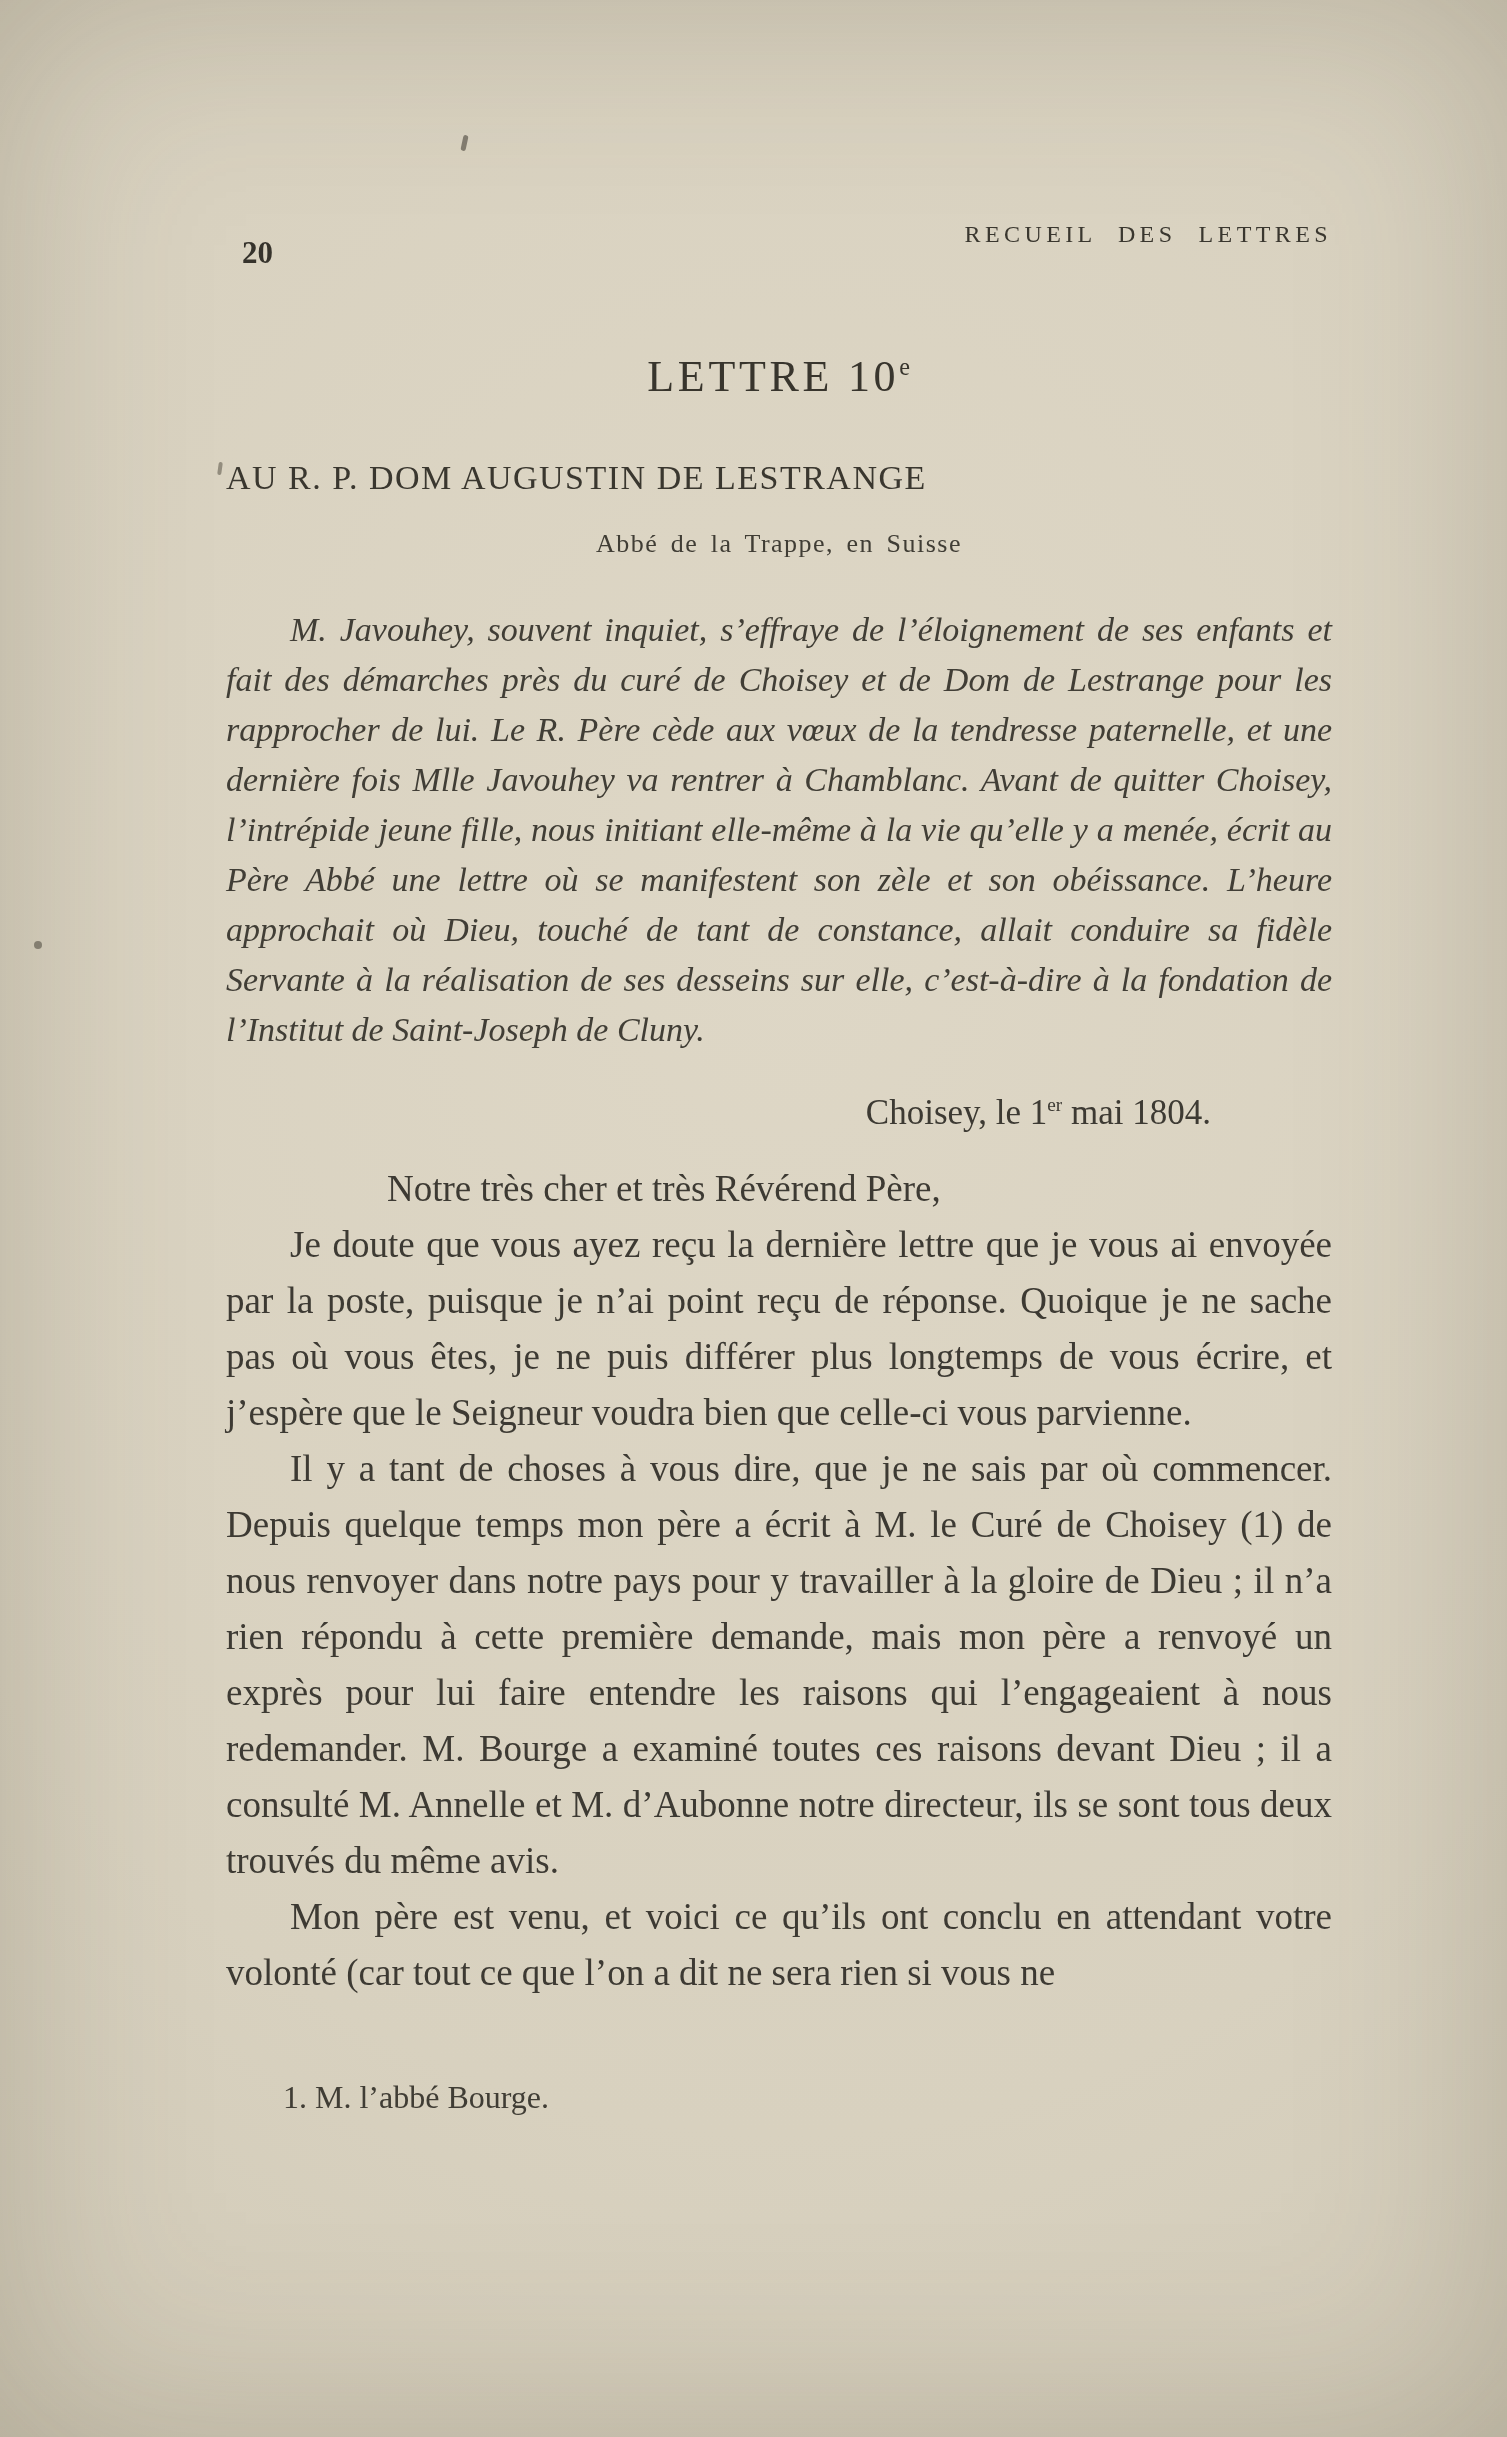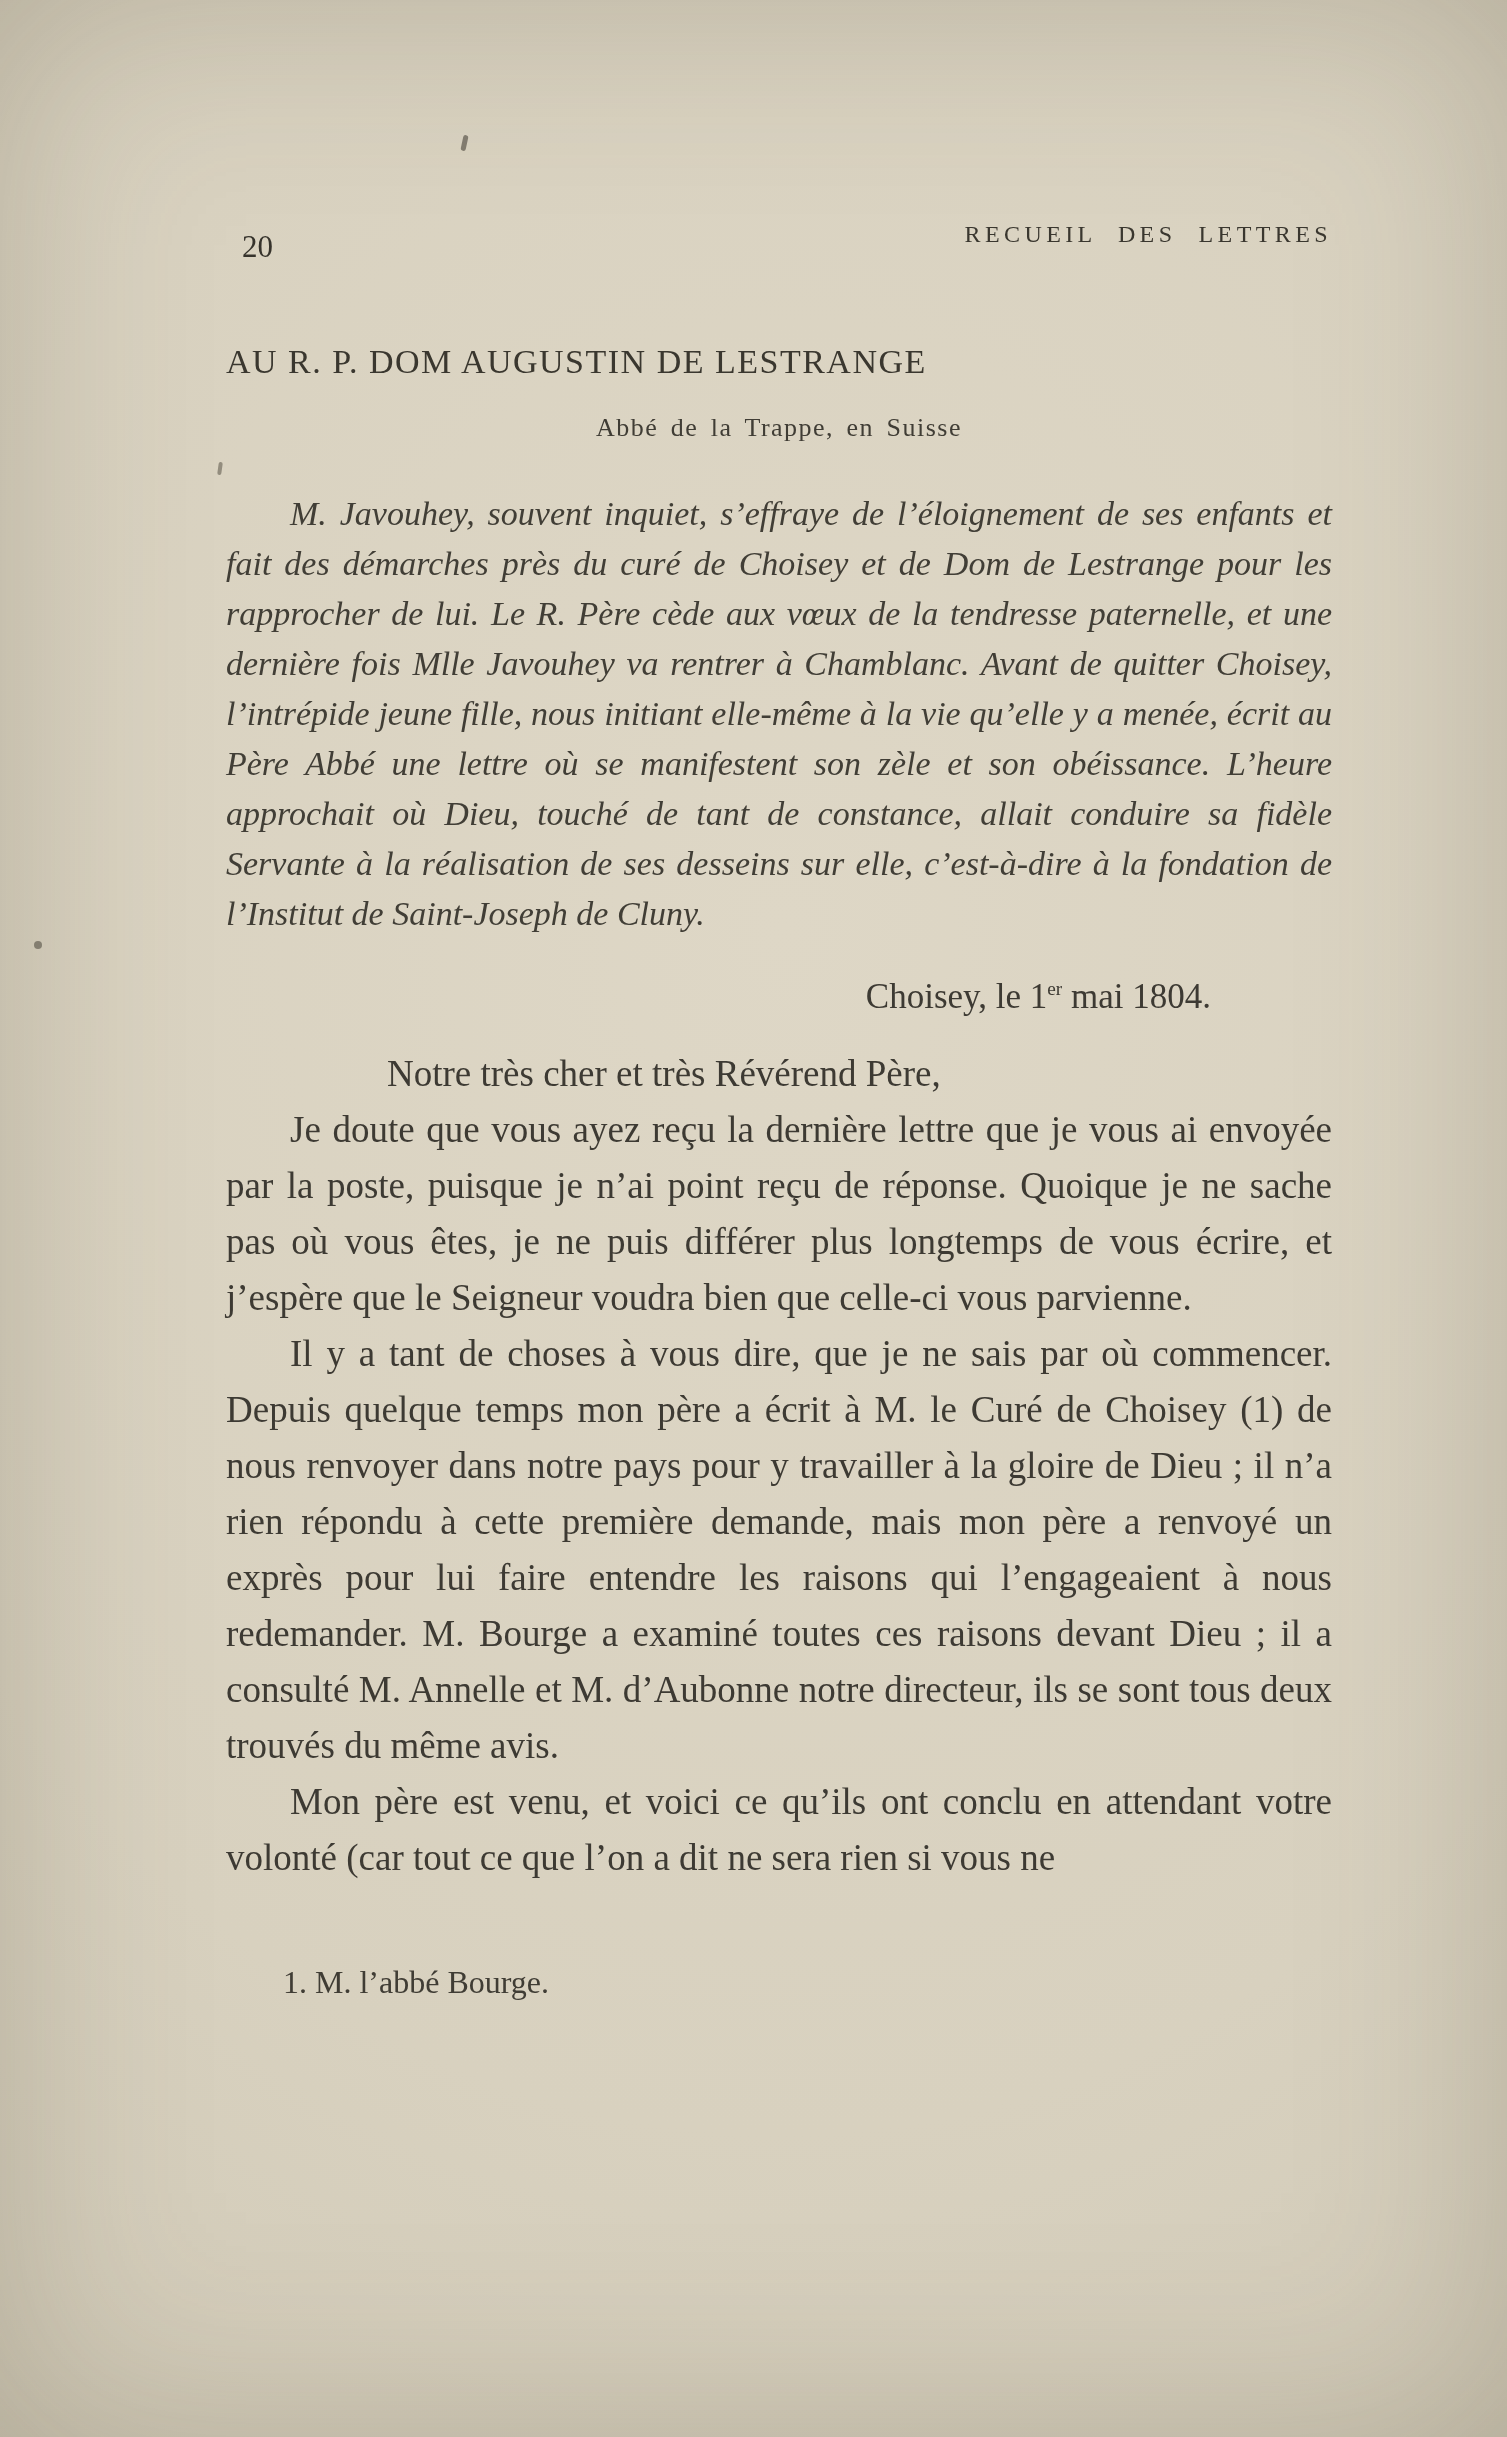--- a/index.html
+++ b/index.html
@@ -10,21 +10,21 @@
     margin: 0 auto;
     box-sizing: border-box;
     padding: 216px 175px 0 226px;
     background: radial-gradient(ellipse 120% 90% at 52% 38%, #ded7c6 0%, #d8d1bf 55%, #cdc6b3 100%);
     box-shadow: inset 0 0 205px rgba(80,70,50,0.25);
     font-family: "Liberation Serif", "DejaVu Serif", serif;
     color: #3d3a33;
     overflow: hidden;
   }
   .header { position: relative; height: 37px; margin-bottom: 88px; }
-  .page-num { position: absolute; left: 16px; top: 13px; font-size: 31px; line-height: 35px; color: #36332c; }
+  .page-num { position: absolute; left: 16px; top: 19px; font-size: 31px; line-height: 35px; color: #36332c; font-weight: bold; }
   .running-title {
     display: block; text-align: right;
     font-size: 24px; line-height: 37px;
     letter-spacing: 4.4px; word-spacing: 11.7px;
     color: #3a372f;
   }
   .letter-title {
     margin: 0 0 55px; text-align: center;
     font-size: 44px; line-height: 51px; font-weight: normal;
     letter-spacing: 3.7px; color: #38352d;
@@ -79,20 +79,21 @@
 
   <div class="mark-a"></div>
   <div class="mark-b"></div>
   <div class="mark-c"></div>
 
   <div class="header">
     <span class="page-num">20</span>
     <span class="running-title">RECUEIL DES LETTRES</span>
   </div>
 
+  <h1 class="letter-title"><span>LETTRE 10</span><sup>e</sup></h1>
 
   <div class="recipient">AU R. P. DOM AUGUSTIN DE LESTRANGE</div>
 
   <div class="recipient-sub">Abbé de la Trappe, en Suisse</div>
 
   <p class="summary">M. Javouhey, souvent inquiet, s’effraye de l’éloignement de ses enfants et fait des démarches près du curé de Choisey et de Dom de Lestrange pour les rapprocher de lui. Le R. Père cède aux vœux de la tendresse paternelle, et une dernière fois Mlle Javouhey va rentrer à Chamblanc. Avant de quitter Choisey, l’intrépide jeune fille, nous initiant elle-même à la vie qu’elle y a menée, écrit au Père Abbé une lettre où se manifestent son zèle et son obéissance. L’heure approchait où Dieu, touché de tant de constance, allait conduire sa fidèle Servante à la réalisation de ses desseins sur elle, c’est-à-dire à la fondation de l’Institut de Saint-Joseph de Cluny.</p>
 
   <div class="dateline"><span>Choisey, le 1</span><sup>er</sup><span> mai 1804.</span></div>
 
   <p class="salutation">Notre très cher et très Révérend Père,</p>

